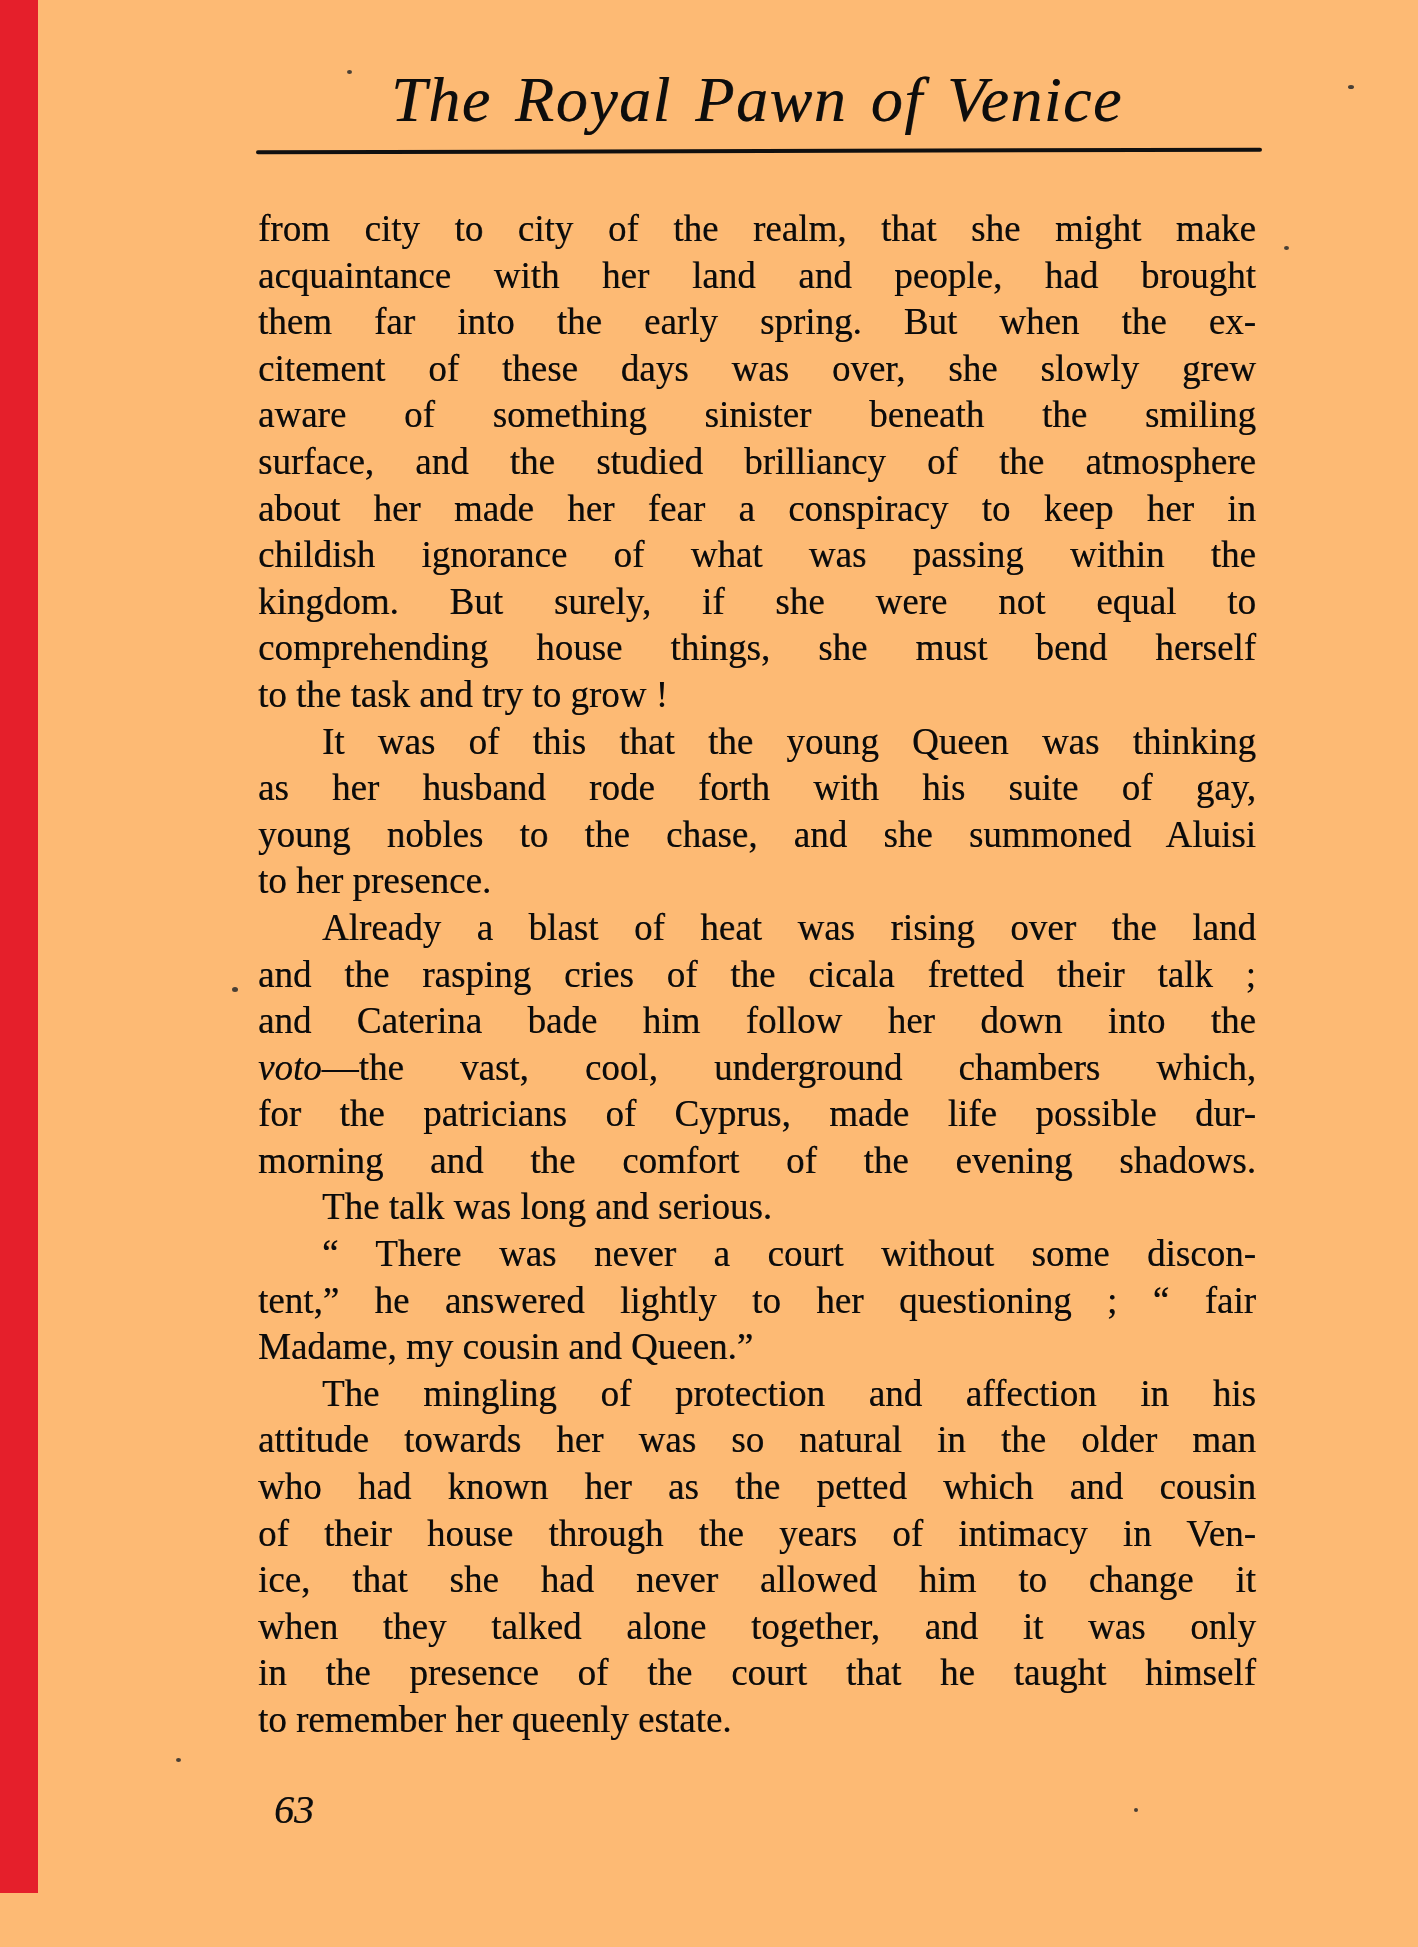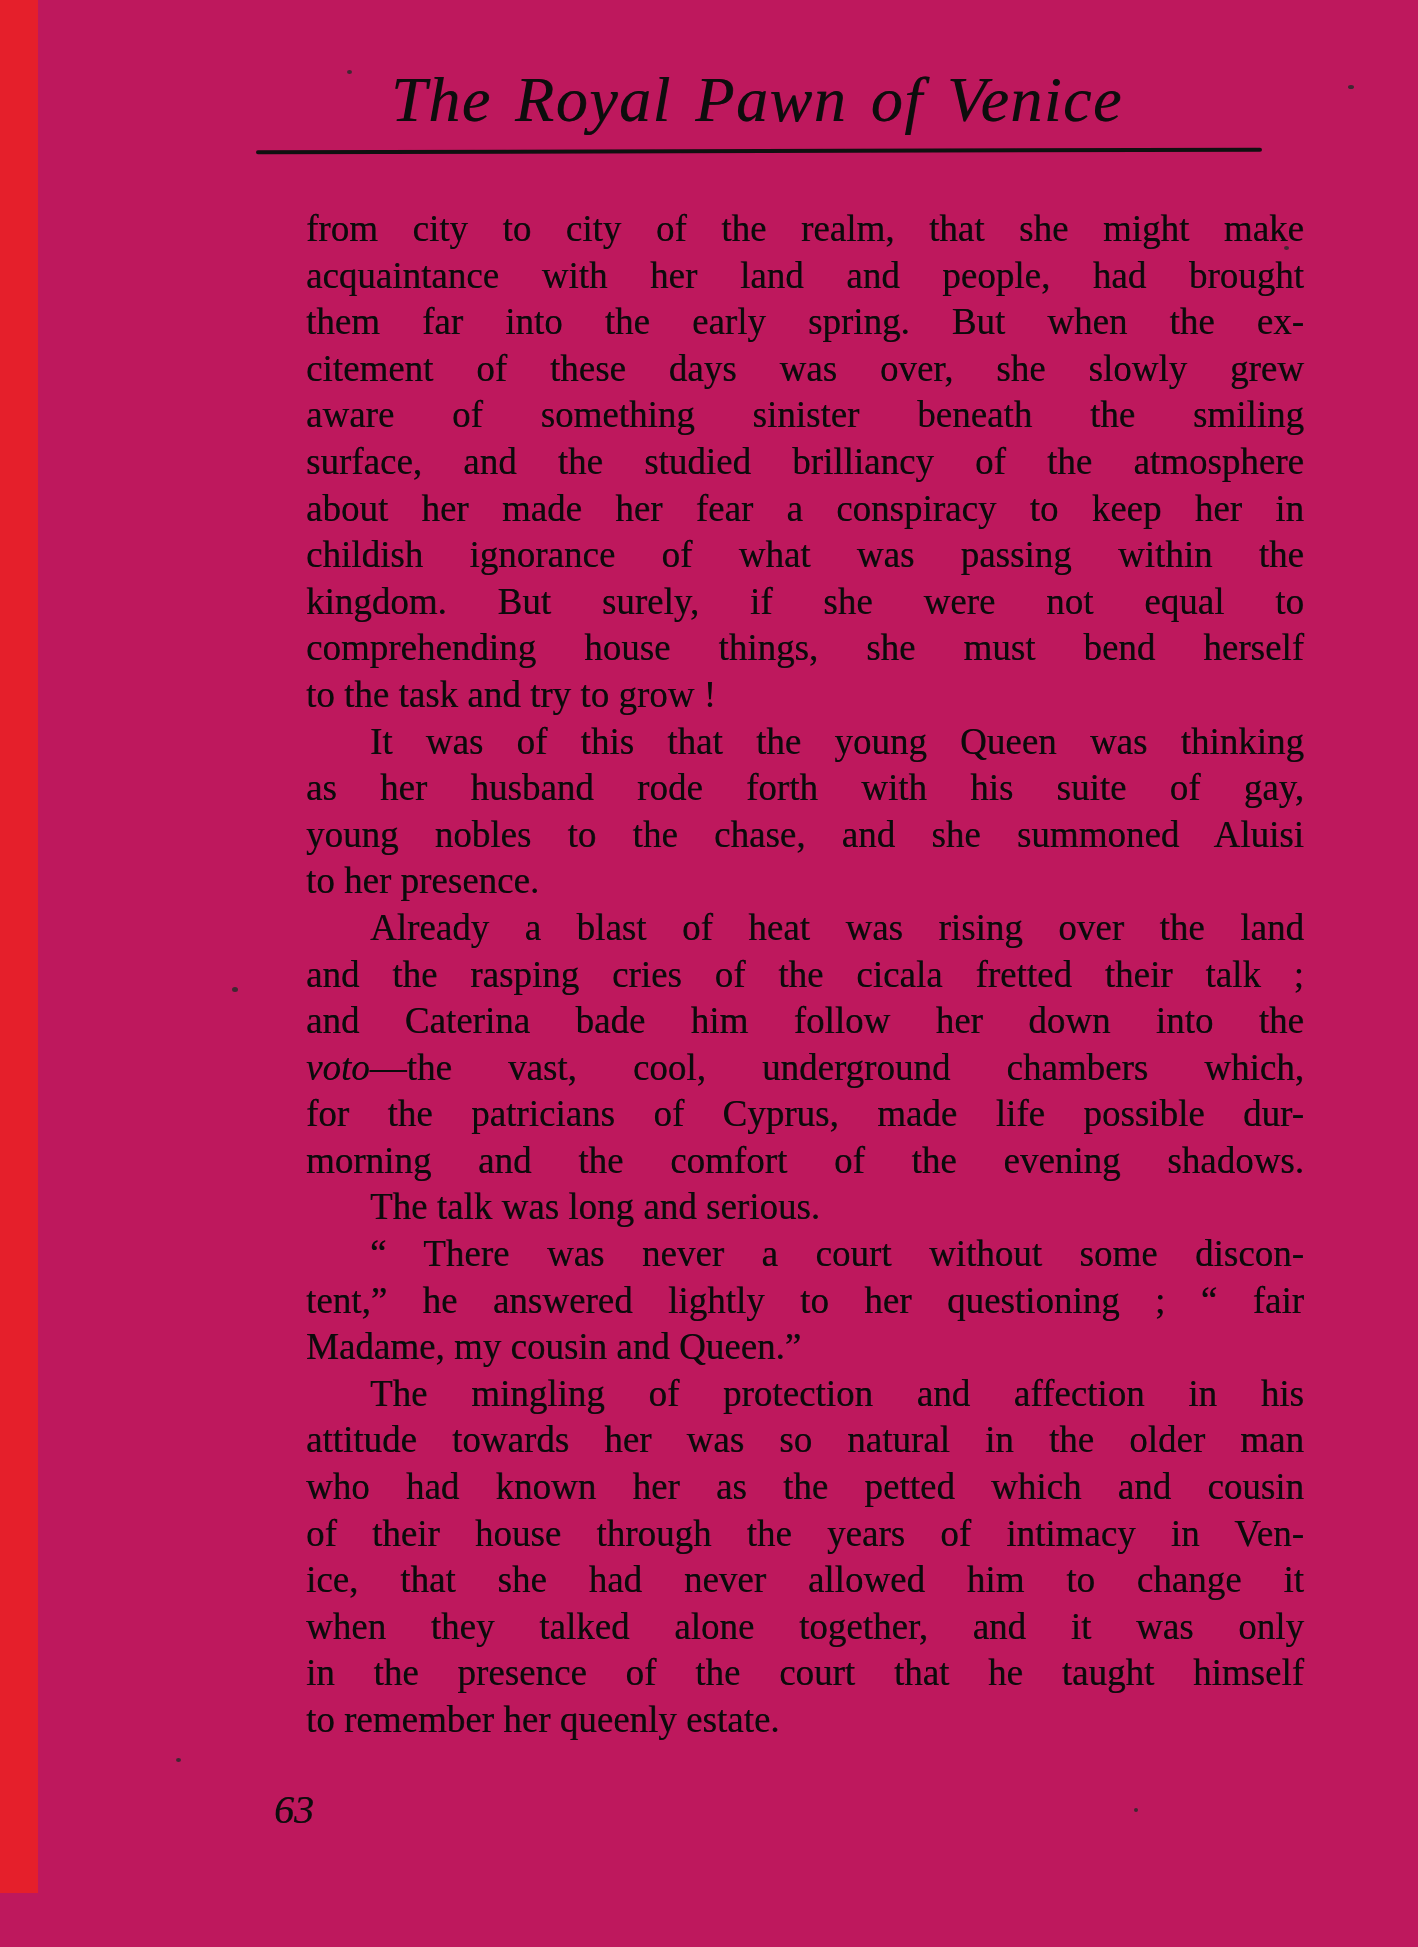--- a/index.html
+++ b/index.html
@@ -1,20 +1,20 @@
 <!DOCTYPE html>
 <html><head>
 <meta charset="utf-8">
 <style>
   html, body { margin: 0; padding: 0; background: #ffffff; }
   .page {
     position: relative;
     width: 1418px;
     height: 1947px;
-    background: #be185d;
+    background: #fdba74;
     overflow: hidden;
     font-family: "Liberation Serif", "DejaVu Serif", serif;
     color: #0b0b0b;
   }
   .edge-stripe {
     position: absolute;
     left: 0; top: 0;
     width: 38px; height: 1893px;
   }
   .header-title {
@@ -39,21 +39,20 @@
     transform: rotate(-0.15deg);
     border-radius: 2px;
   }
   .text-column {
     position: absolute;
     left: 258px; top: 206px;
     width: 998px;
     font-size: 37px;
     line-height: 46.6px;
     text-shadow: 0.4px 0.2px 0.3px rgba(0,0,0,0.55);
-    margin-left: 48px;
   }
   .text-line {
     text-align: justify;
     text-align-last: justify;
     white-space: normal;
   }
   .text-line.flush { text-align-last: left; }
   .text-line.indent { text-indent: 64px; }
   .page-number {
     position: absolute;

